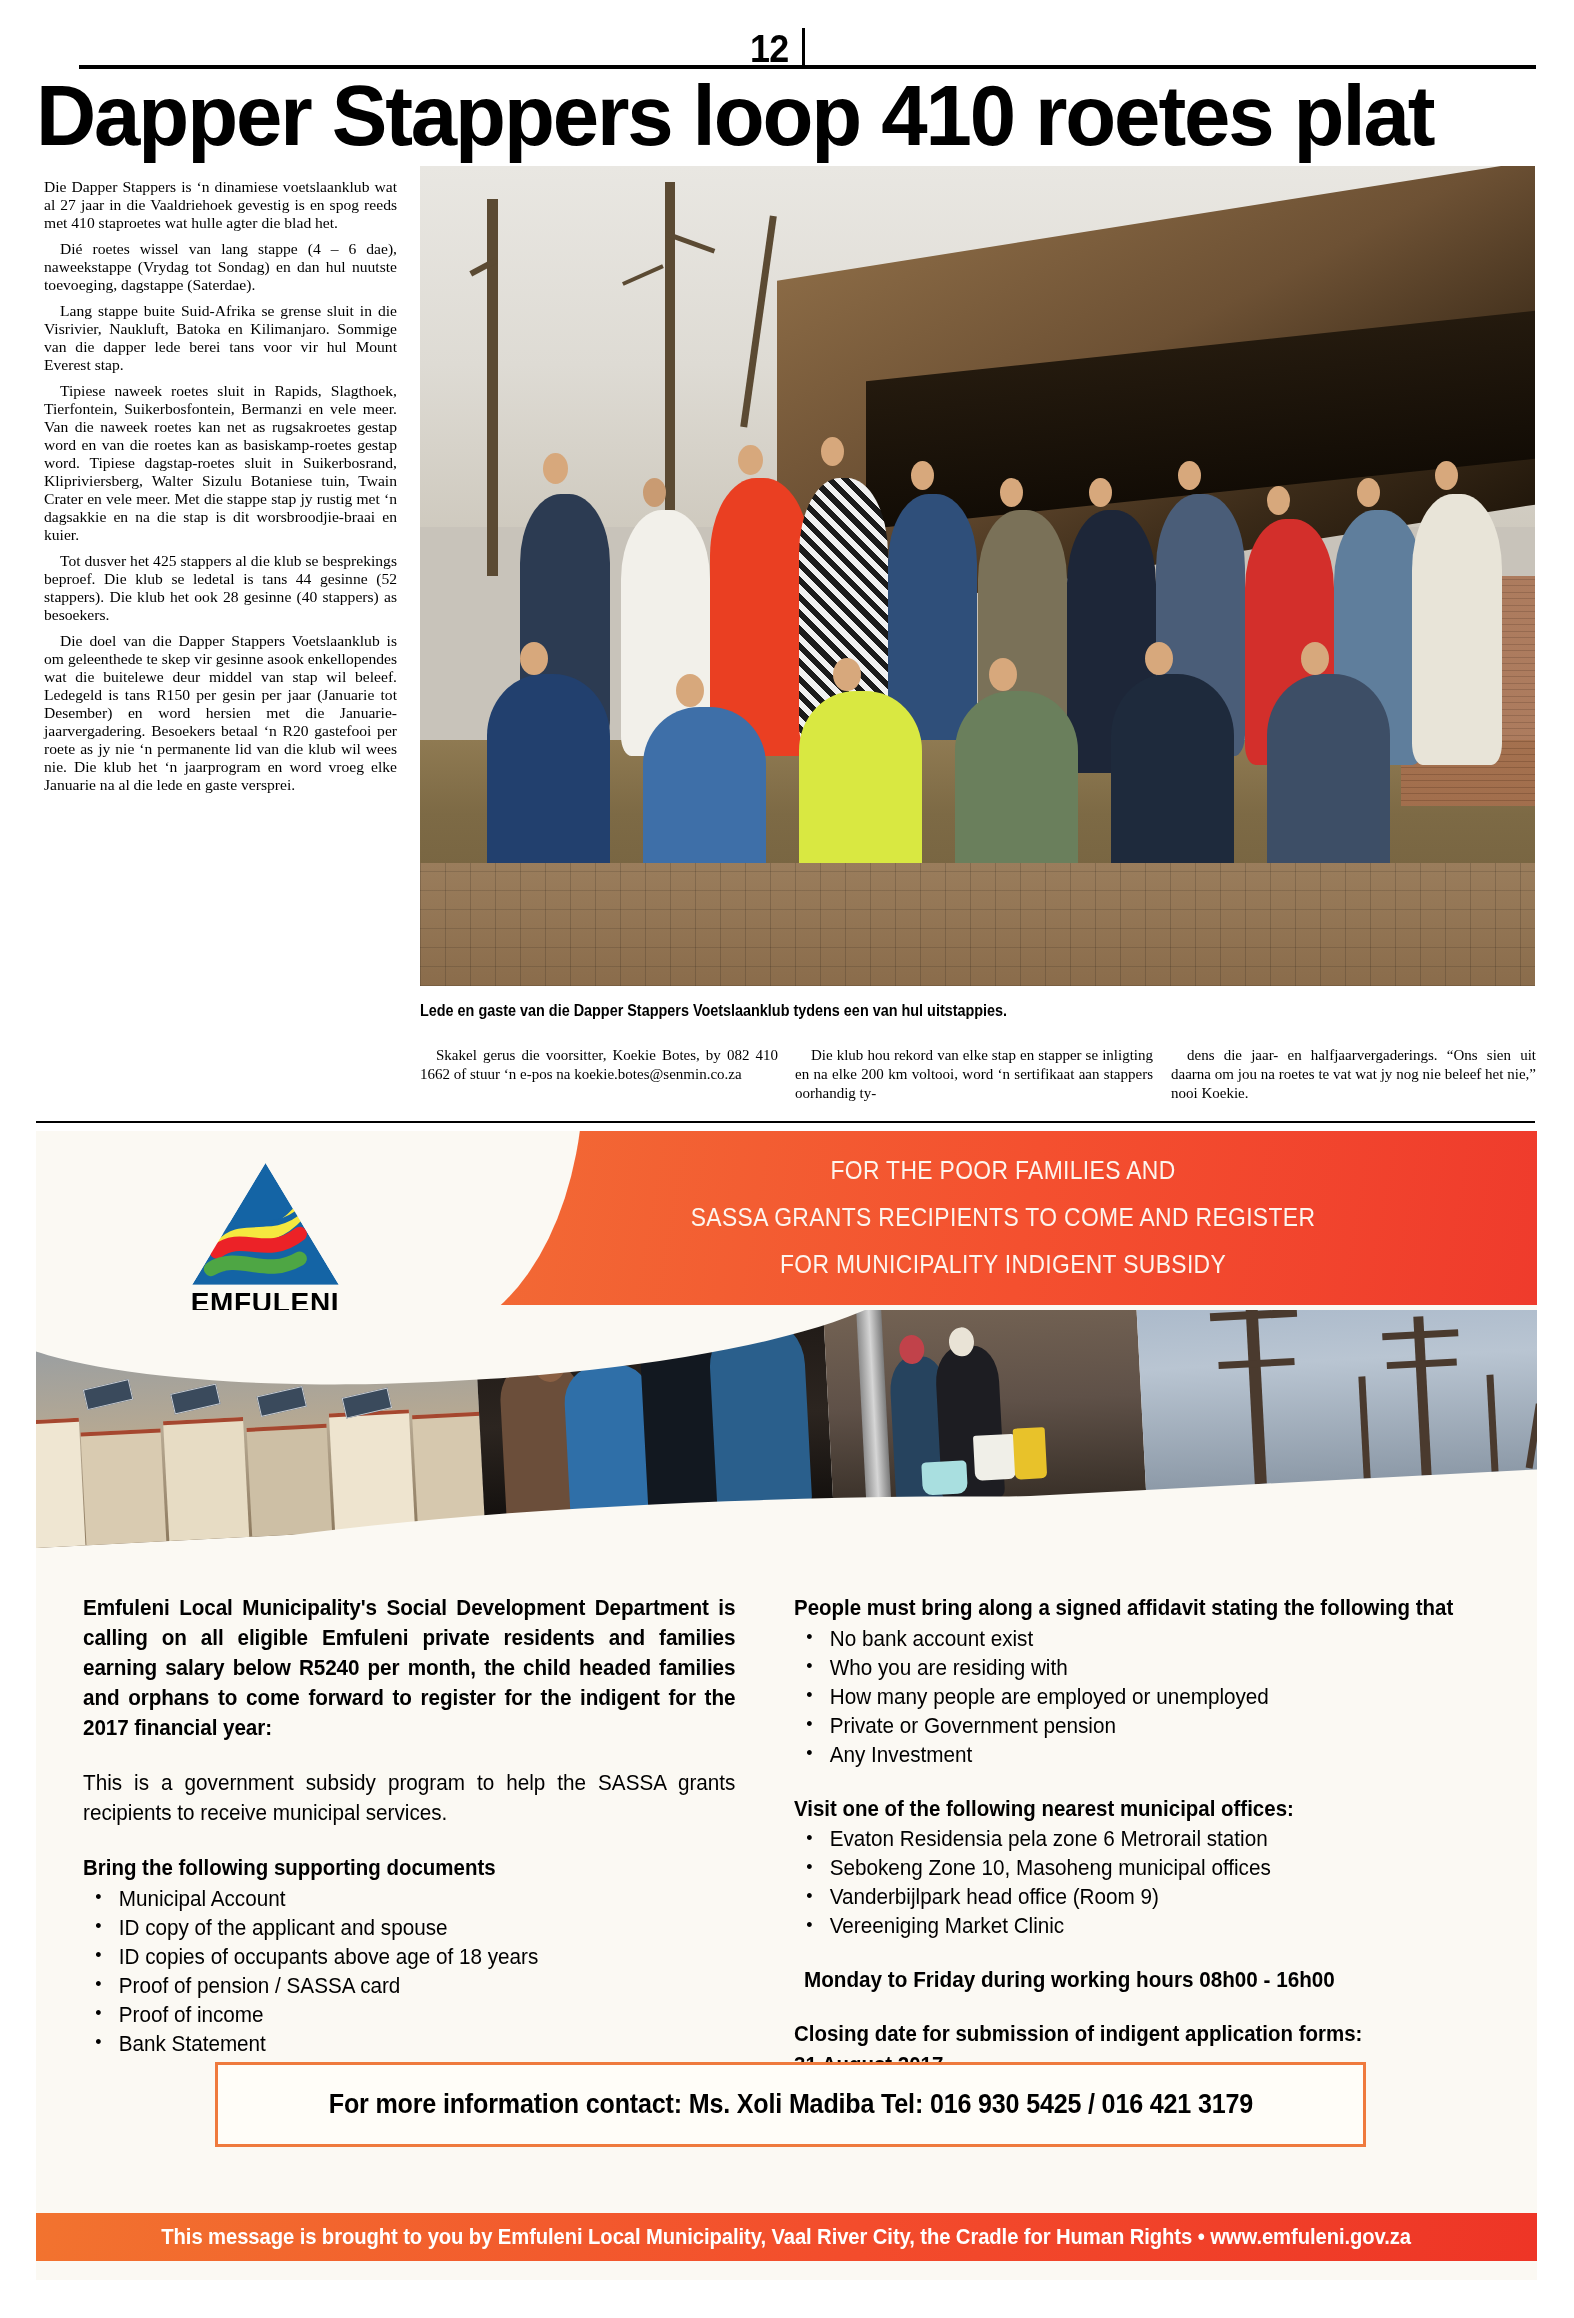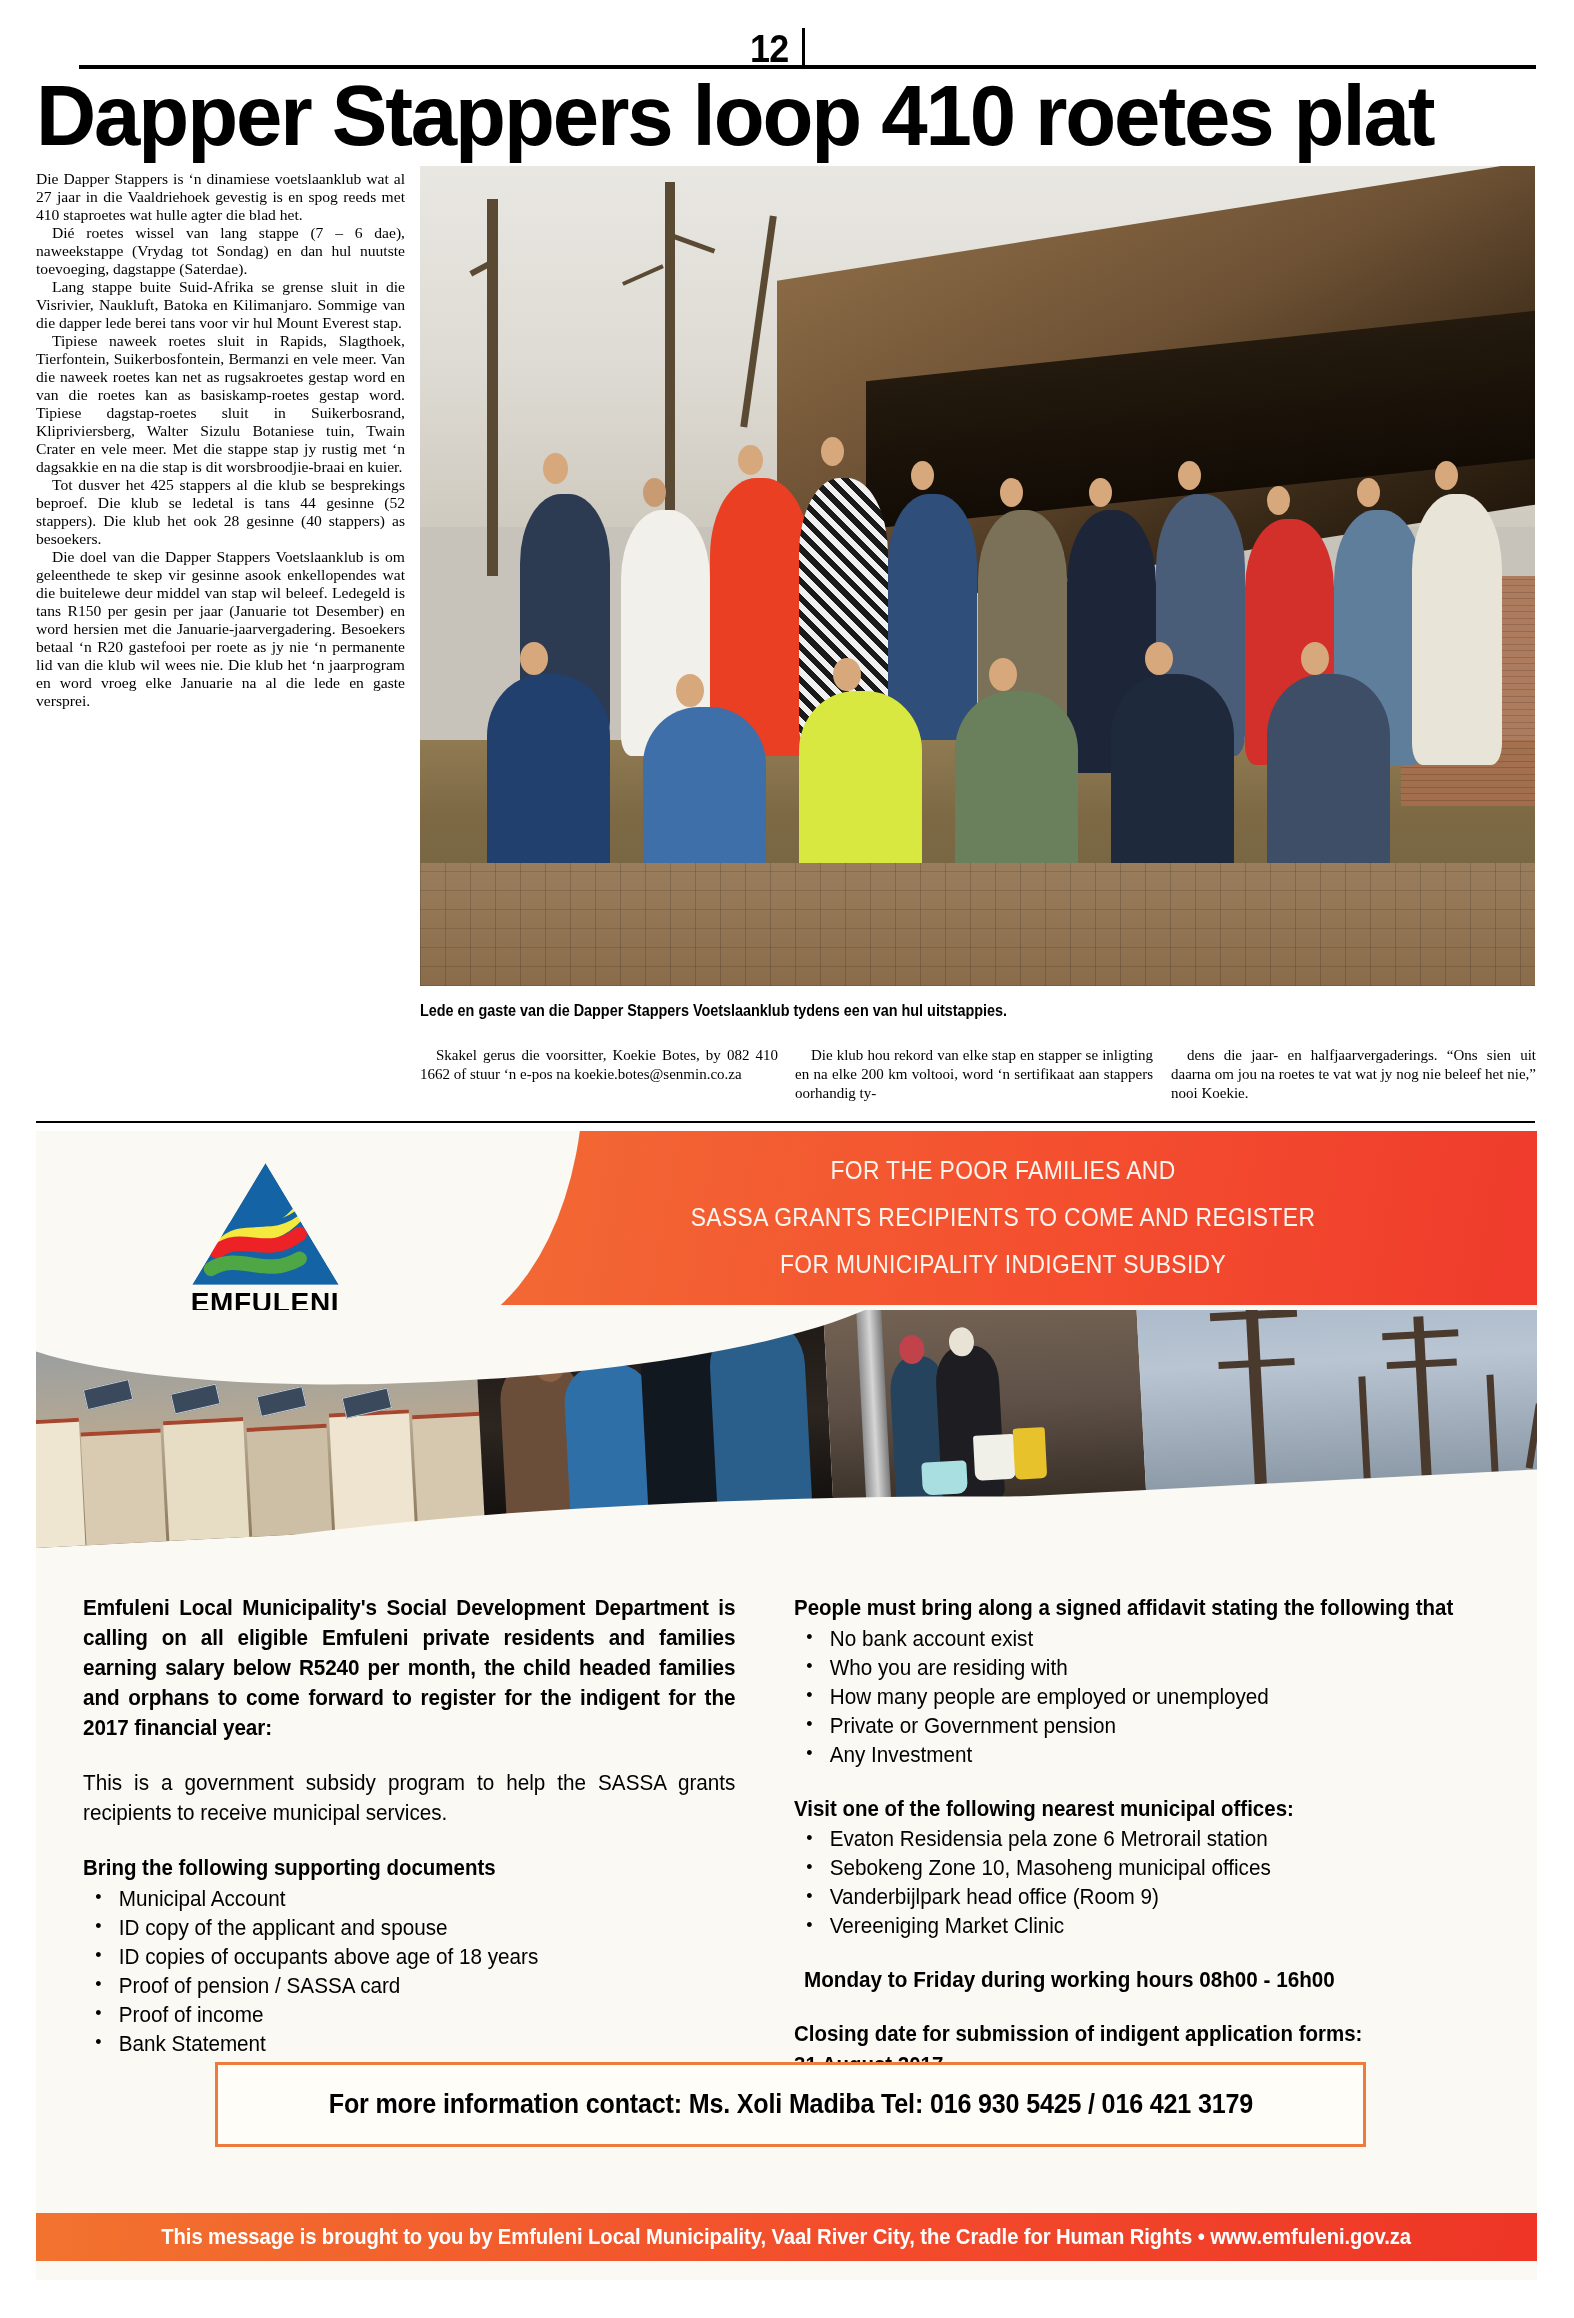--- a/index.html
+++ b/index.html
@@ -108,21 +108,21 @@
   .art-col-1 {
     position: absolute;
     left: 36px; top: 170px;
     width: 369px;
     font-family: "Liberation Serif", serif;
     font-size: 15.6px;
     line-height: 18px;
     text-align: justify;
     color: #000;
   }
-  .art-col-1 p { margin: 0; text-indent: 16px; }
+  .art-col-1 p { margin: 8px; text-indent: 16px; }
   .art-col-1 p:first-child { text-indent: 0; }
 
   .photo-frame {
     position: absolute;
     left: 420px; top: 166px;
     width: 1115px; height: 820px;
     background: #c8c3ba;
     overflow: hidden;
   }
   .photo-sky {
@@ -450,21 +450,21 @@
   <div class="masthead">
     <div class="folio">12</div>
     <div class="folio-rule"></div>
   </div>
   <div class="masthead-rule"></div>
 
   <div class="headline">Dapper Stappers loop 410 roetes plat</div>
 
   <div class="art-col-1">
     <p>Die Dapper Stappers is ‘n dinamiese voetslaanklub wat al 27 jaar in die Vaaldriehoek gevestig is en spog reeds met 410 staproetes wat hulle agter die blad het.</p>
-    <p>Dié roetes wissel van lang stappe (7 – 6 dae), naweekstappe (Vrydag tot Sondag) en dan hul nuutste toevoeging, dagstappe (Saterdae).</p>
+    <p>Dié roetes wissel van lang stappe (4 – 6 dae), naweekstappe (Vrydag tot Sondag) en dan hul nuutste toevoeging, dagstappe (Saterdae).</p>
     <p>Lang stappe buite Suid-Afrika se grense sluit in die Visrivier, Naukluft, Batoka en Kilimanjaro. Sommige van die dapper lede berei tans voor vir hul Mount Everest stap.</p>
     <p>Tipiese naweek roetes sluit in Rapids, Slagthoek, Tierfontein, Suikerbosfontein, Bermanzi en vele meer. Van die naweek roetes kan net as rugsakroetes gestap word en van die roetes kan as basiskamp-roetes gestap word. Tipiese dagstap-roetes sluit in Suikerbosrand, Klipriviersberg, Walter Sizulu Botaniese tuin, Twain Crater en vele meer. Met die stappe stap jy rustig met ‘n dagsakkie en na die stap is dit worsbroodjie-braai en kuier.</p>
     <p>Tot dusver het 425 stappers al die klub se besprekings beproef. Die klub se ledetal is tans 44 gesinne (52 stappers). Die klub het ook 28 gesinne (40 stappers) as besoekers.</p>
     <p>Die doel van die Dapper Stappers Voetslaanklub is om geleenthede te skep vir gesinne asook enkellopendes wat die buitelewe deur middel van stap wil beleef. Ledegeld is tans R150 per gesin per jaar (Januarie tot Desember) en word hersien met die Januarie-jaarvergadering. Besoekers betaal ‘n R20 gastefooi per roete as jy nie ‘n permanente lid van die klub wil wees nie. Die klub het ‘n jaarprogram en word vroeg elke Januarie na al die lede en gaste versprei.</p>
   </div>
 
   <div class="photo-frame">
     <div class="photo-sky"></div>
     <div class="photo-ground"></div>
     <div class="photo-roof"></div>

